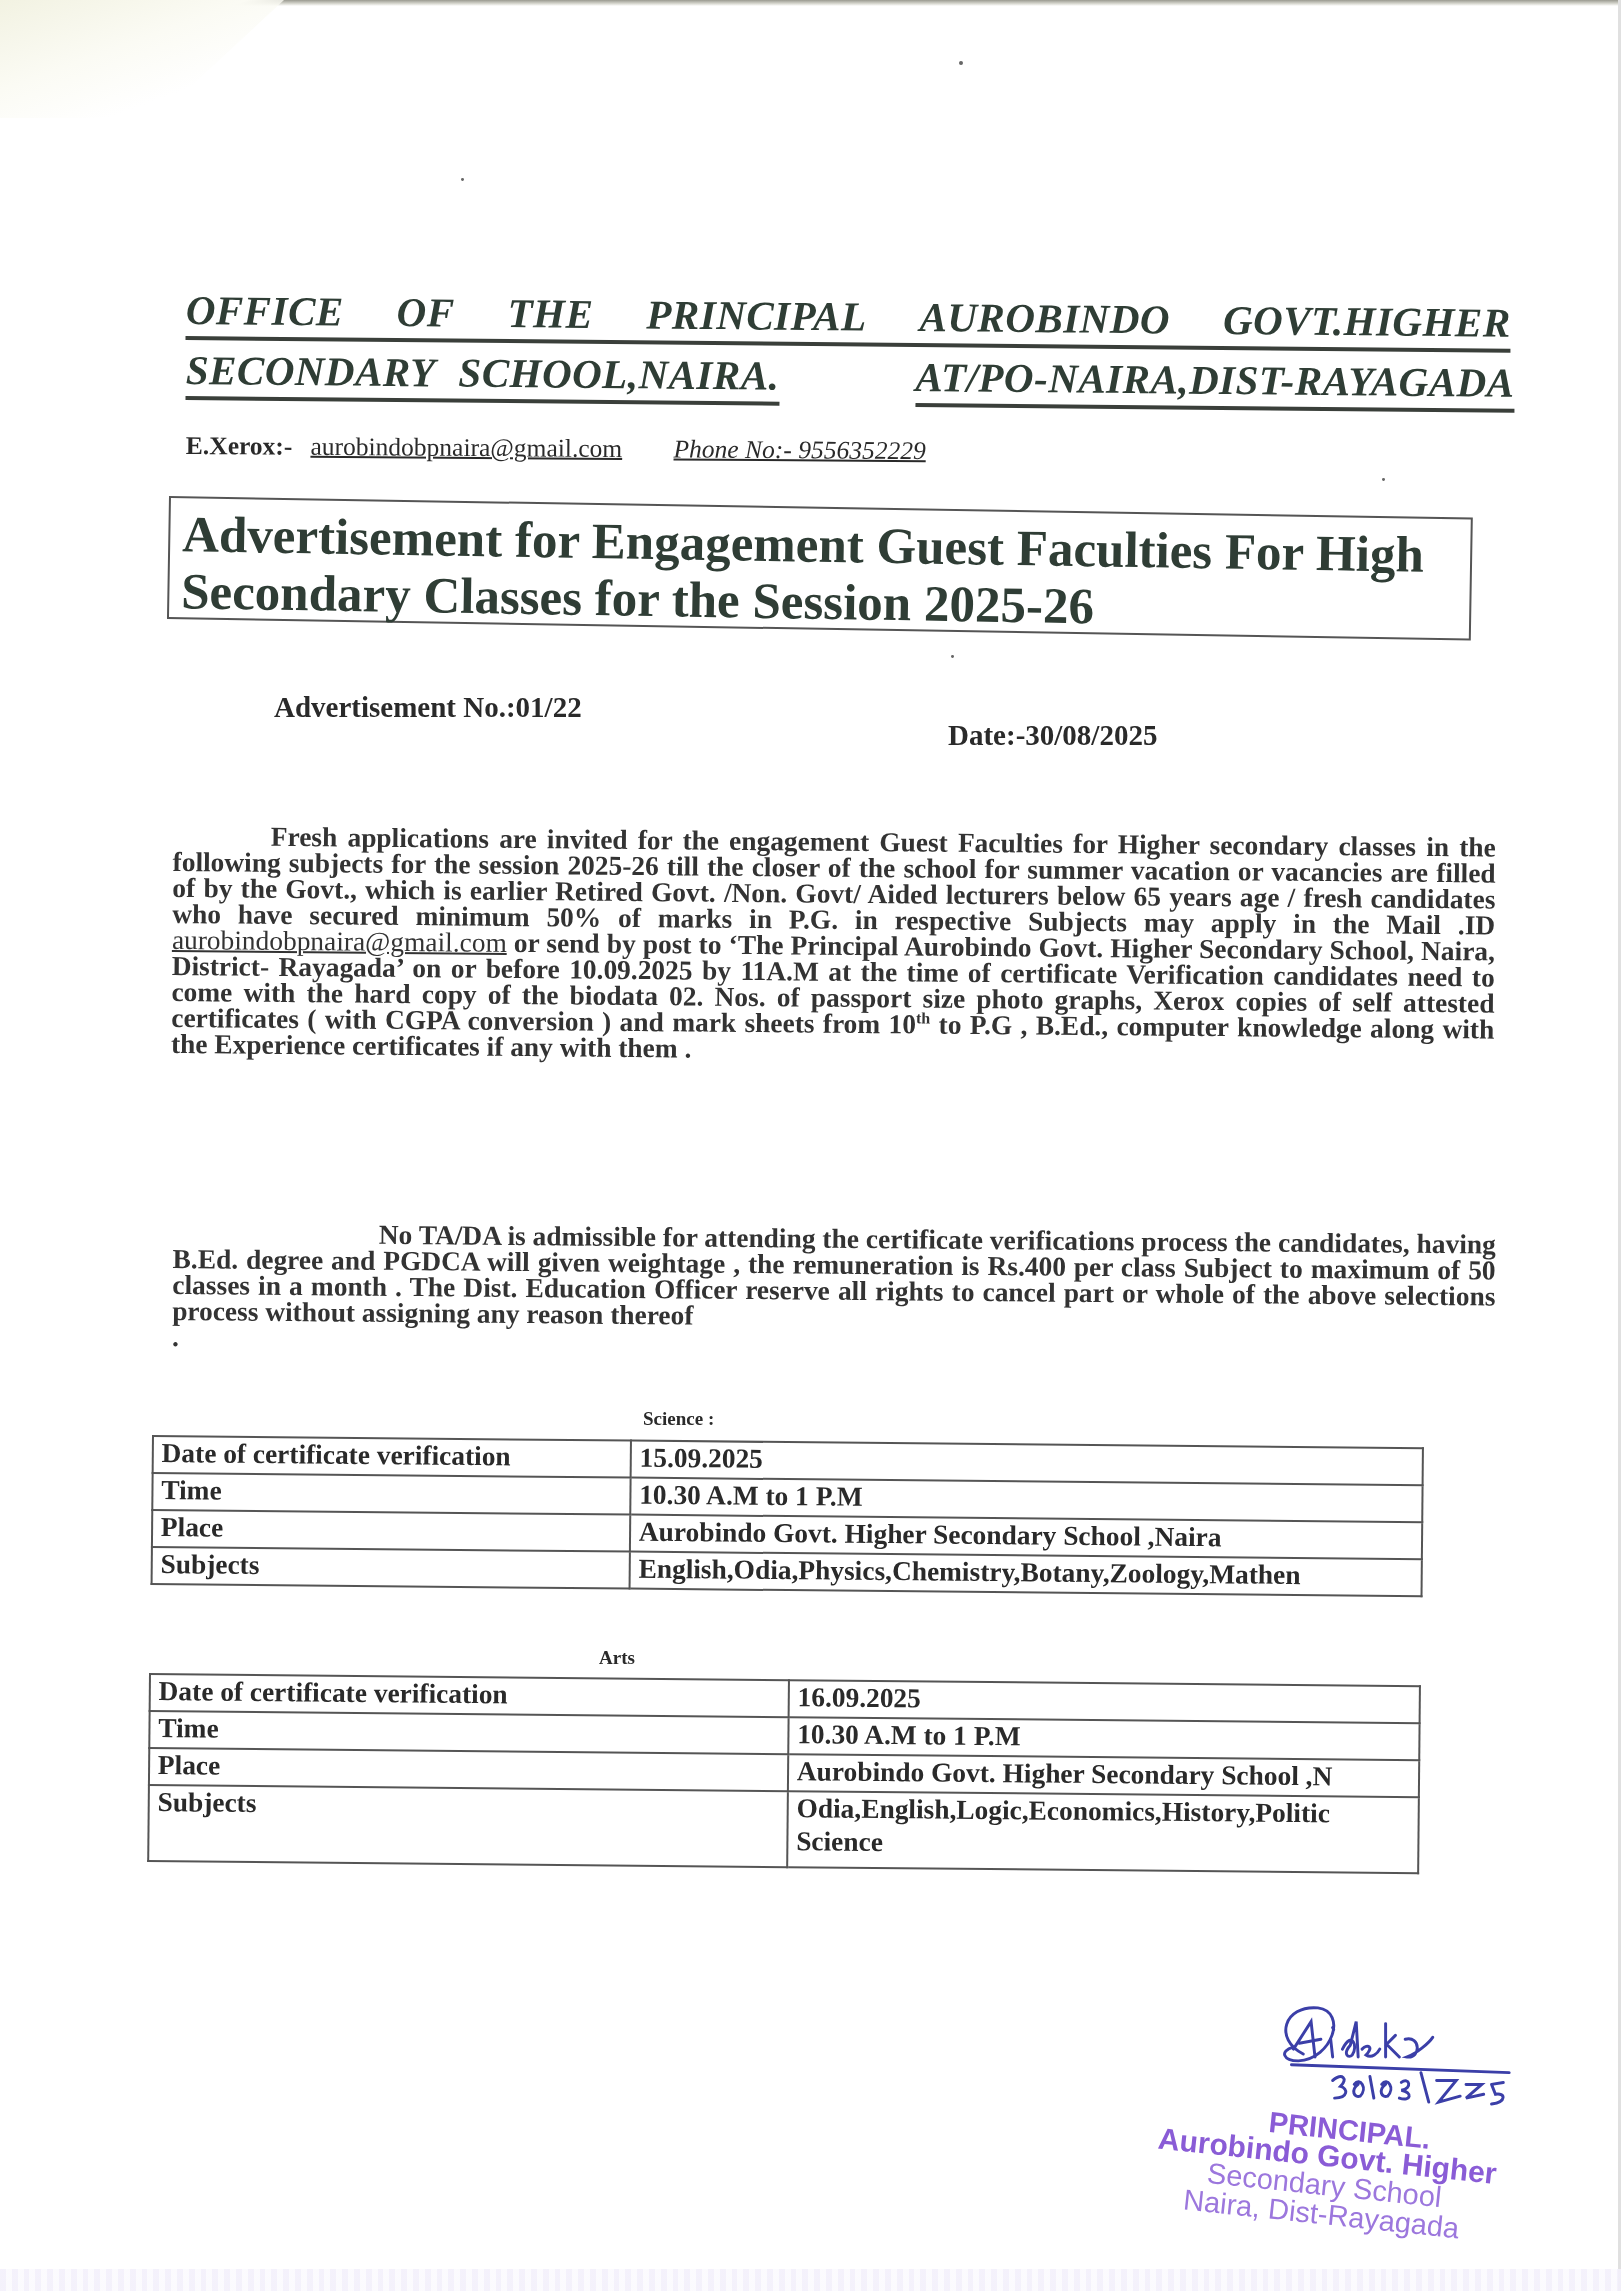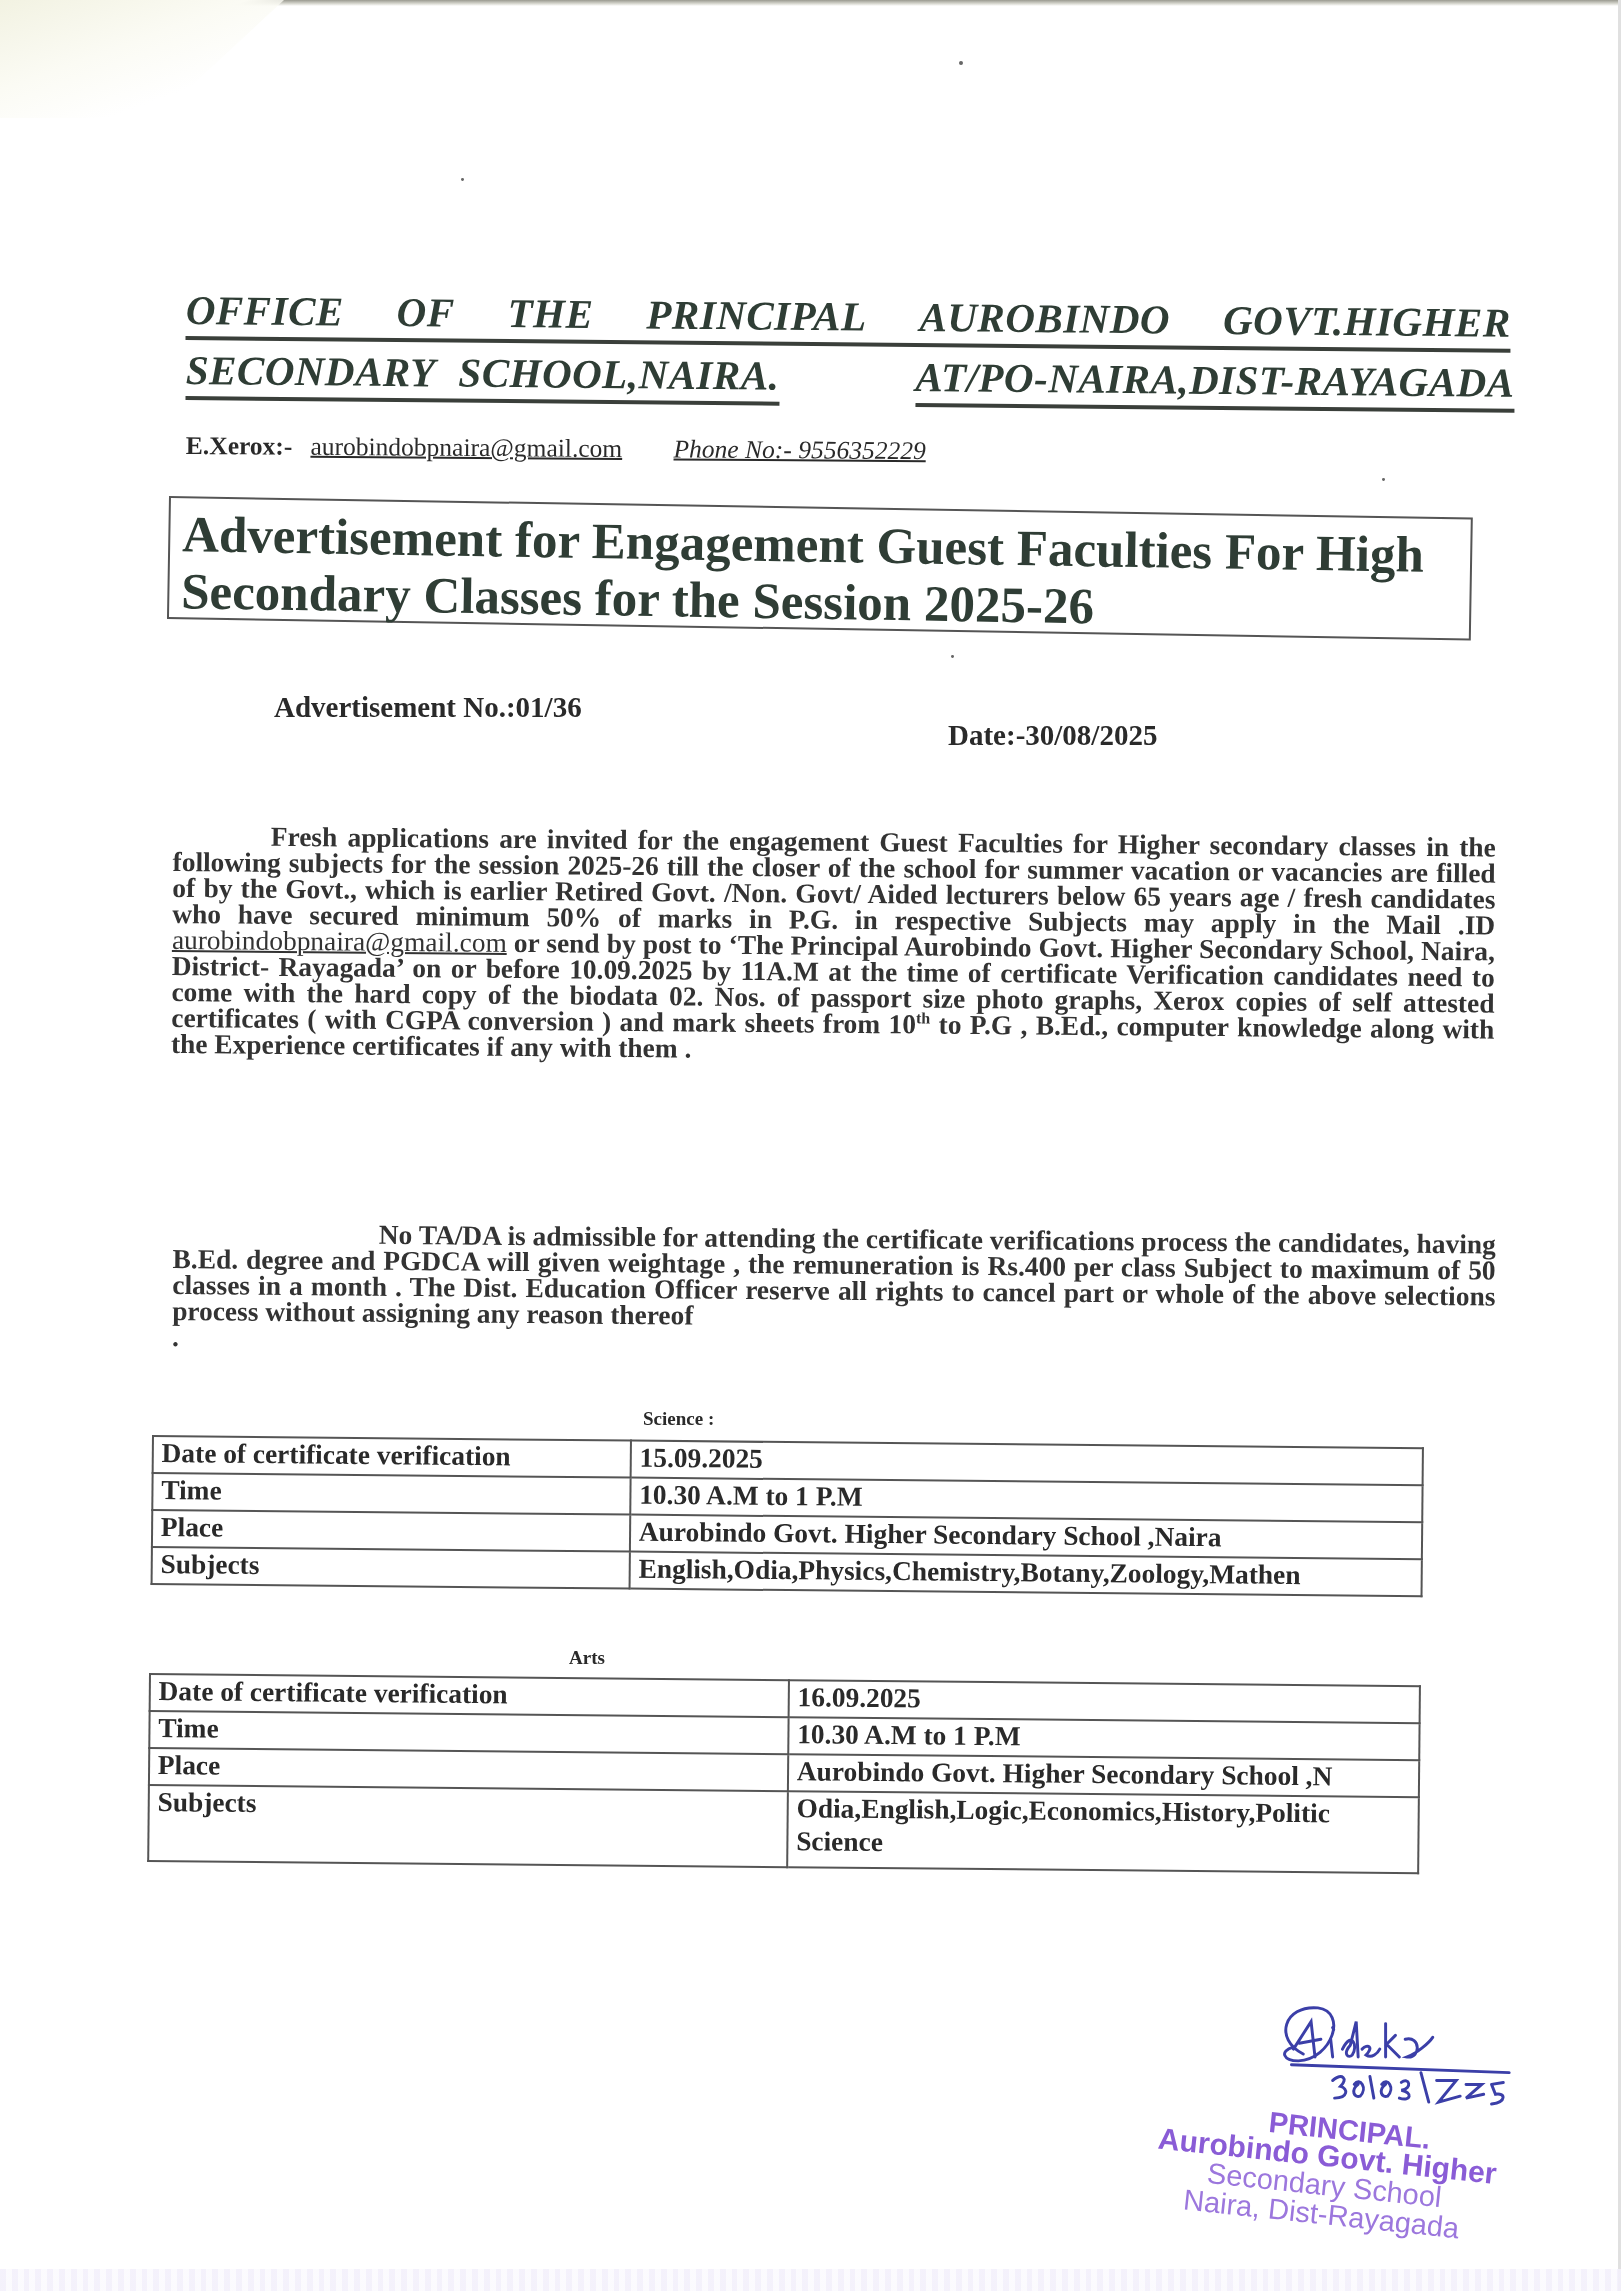--- a/index.html
+++ b/index.html
@@ -159,21 +159,21 @@
   .para sup { font-size: 16px; line-height: 0; }
 
   
   .table-caption {
     position: absolute;
     font-size: 19px;
     font-weight: bold;
     color: #2a2a2a;
   }
   .sci-caption { left: 643px; top: 1408px; }
-  .arts-caption { left: 569px; top: 1647px; }
+  .arts-caption { left: 599px; top: 1647px; }
 
   .doc-table {
     position: absolute;
     border-collapse: collapse;
     font-size: 27.4px;
     font-weight: bold;
     color: #2a2a2a;
     table-layout: fixed;
     transform-origin: left top;
   }
@@ -265,21 +265,21 @@
   <span class="email">aurobindobpnaira@gmail.com</span>
   <span class="phone">Phone No:- 9556352229</span>
 </div>
 
 <div class="title-box">
   <div>Advertisement for Engagement Guest Faculties For High</div>
   <div>Secondary Classes for the Session 2025-26</div>
 </div>
 
 <div class="adv-row">
-  <span class="adv-no">Advertisement No.:01/36</span>
+  <span class="adv-no">Advertisement No.:01/22</span>
   <span class="adv-date">Date:-30/08/2025</span>
 </div>
 
 <div class="para para1"><span>Fresh applications are invited for the engagement Guest Faculties for Higher secondary classes in the following subjects for the session 2025-26 till the closer of the school for summer vacation or vacancies are filled of by the Govt., which is earlier Retired Govt. /Non. Govt/ Aided lecturers below 65 years age / fresh candidates who have secured minimum 50% of marks in P.G. in respective Subjects may apply in the Mail .ID</span> <span class="mail-link">aurobindobpnaira@gmail.com</span> <span>or send by post to ‘The Principal Aurobindo Govt. Higher Secondary School, Naira, District- Rayagada’ on or before 10.09.2025 by 11A.M at the time of certificate Verification candidates need to come with the hard copy of the biodata 02. Nos. of passport size photo graphs, Xerox copies of self attested certificates ( with CGPA conversion ) and mark sheets from 10</span><sup>th</sup> <span>to P.G , B.Ed., computer knowledge along with the Experience certificates if any with them .</span></div>
 
 <div class="para para2"><span>No TA/DA is admissible for attending the certificate verifications process the candidates, having B.Ed. degree and PGDCA will given weightage , the remuneration is  Rs.400 per class Subject to maximum of 50 classes in a month . The Dist. Education Officer reserve all rights to cancel part or whole of the above selections process without assigning any reason thereof</span><br><span>.</span></div>
 
 <div class="table-caption sci-caption">Science :</div>
 <table class="doc-table sci-table">
   <colgroup>

